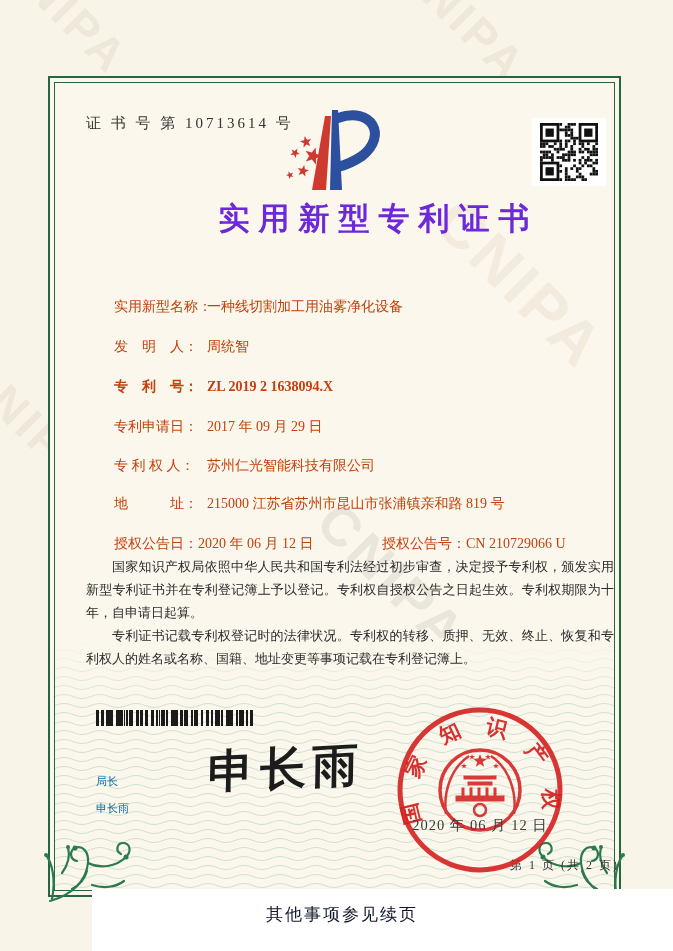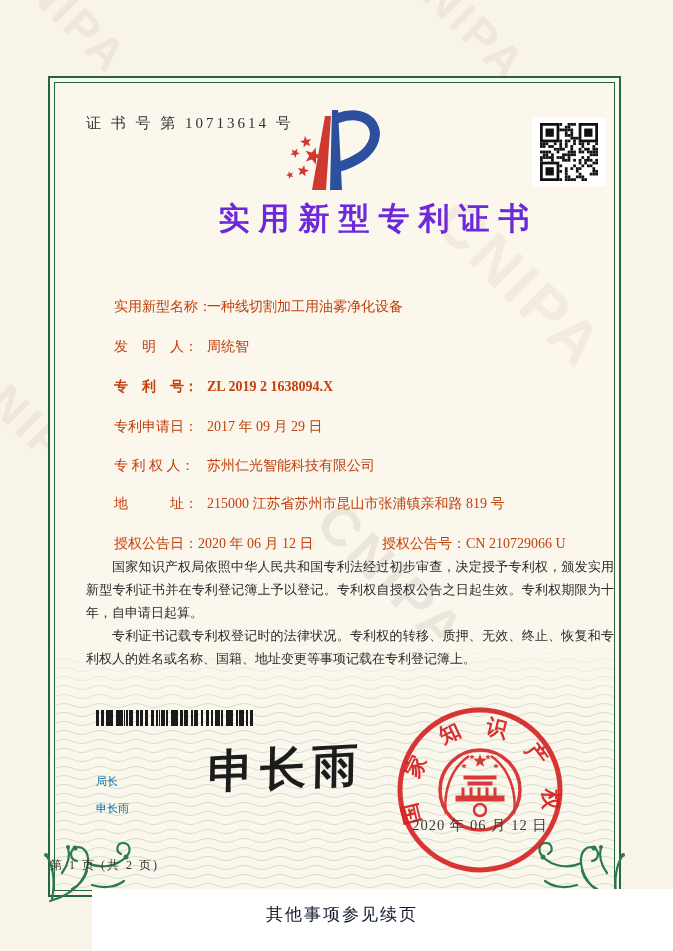--- a/index.html
+++ b/index.html
@@ -59,21 +59,21 @@
   .sigscript{
     position:absolute;left:158px;top:660px;font-size:46px;font-weight:600;color:#1c1c1c;
     transform:rotate(-3deg) skewX(-4deg);letter-spacing:6px;
   }
   .seal{position:absolute;left:344px;top:626px;width:172px;height:172px;z-index:4;}
   .sealdate{
     position:absolute;left:336px;top:738px;width:188px;text-align:center;
     font-size:14.5px;color:#3a3a3a;z-index:5;letter-spacing:1px;
   }
   .pageno{
-    position:absolute;left:0;top:779px;width:100%;text-align:left;
+    position:absolute;left:0;top:779px;width:100%;text-align:right;
     font-size:12px;letter-spacing:2px;color:#333;
   }
   .ornament{position:absolute;z-index:2;}
   .orn-bl{left:-8px;bottom:-10px;}
   .orn-br{right:-8px;bottom:-10px;transform:scaleX(-1);}
   .bottomstrip{position:absolute;left:92px;top:889px;width:581px;height:62px;background:#ffffff;z-index:3;}
   .note{
     position:absolute;left:266px;top:903px;font-size:17px;letter-spacing:2px;color:#0f172a;z-index:4;
   }
 </style>

